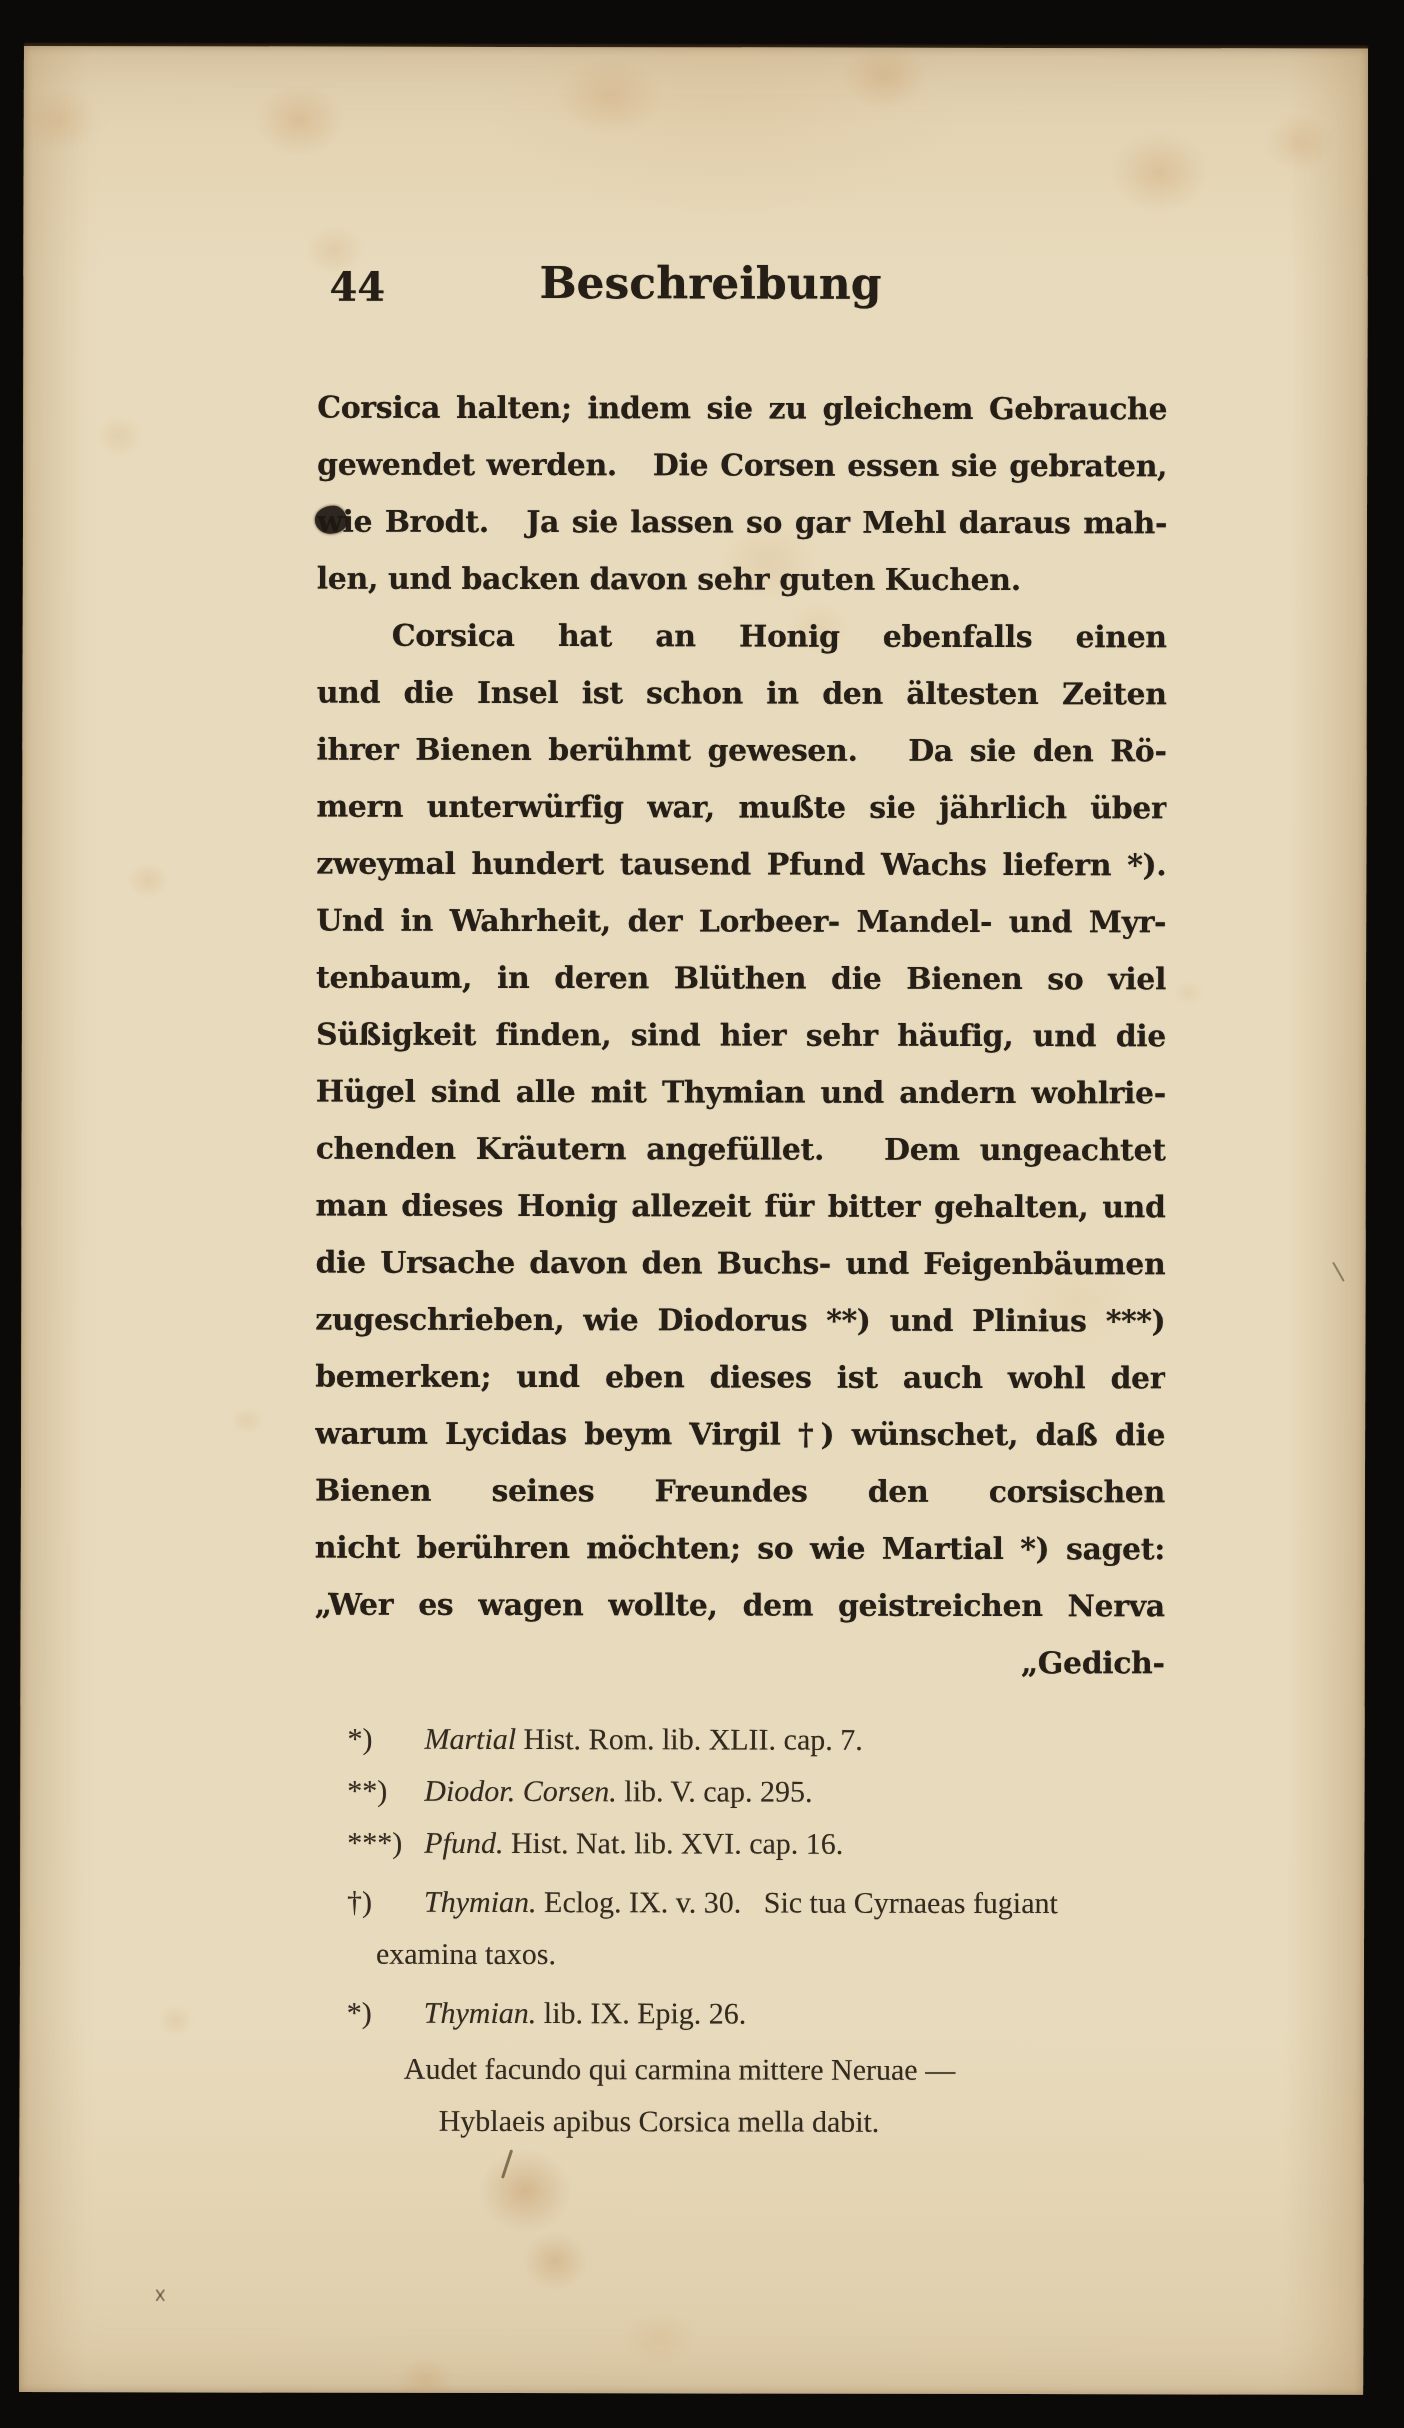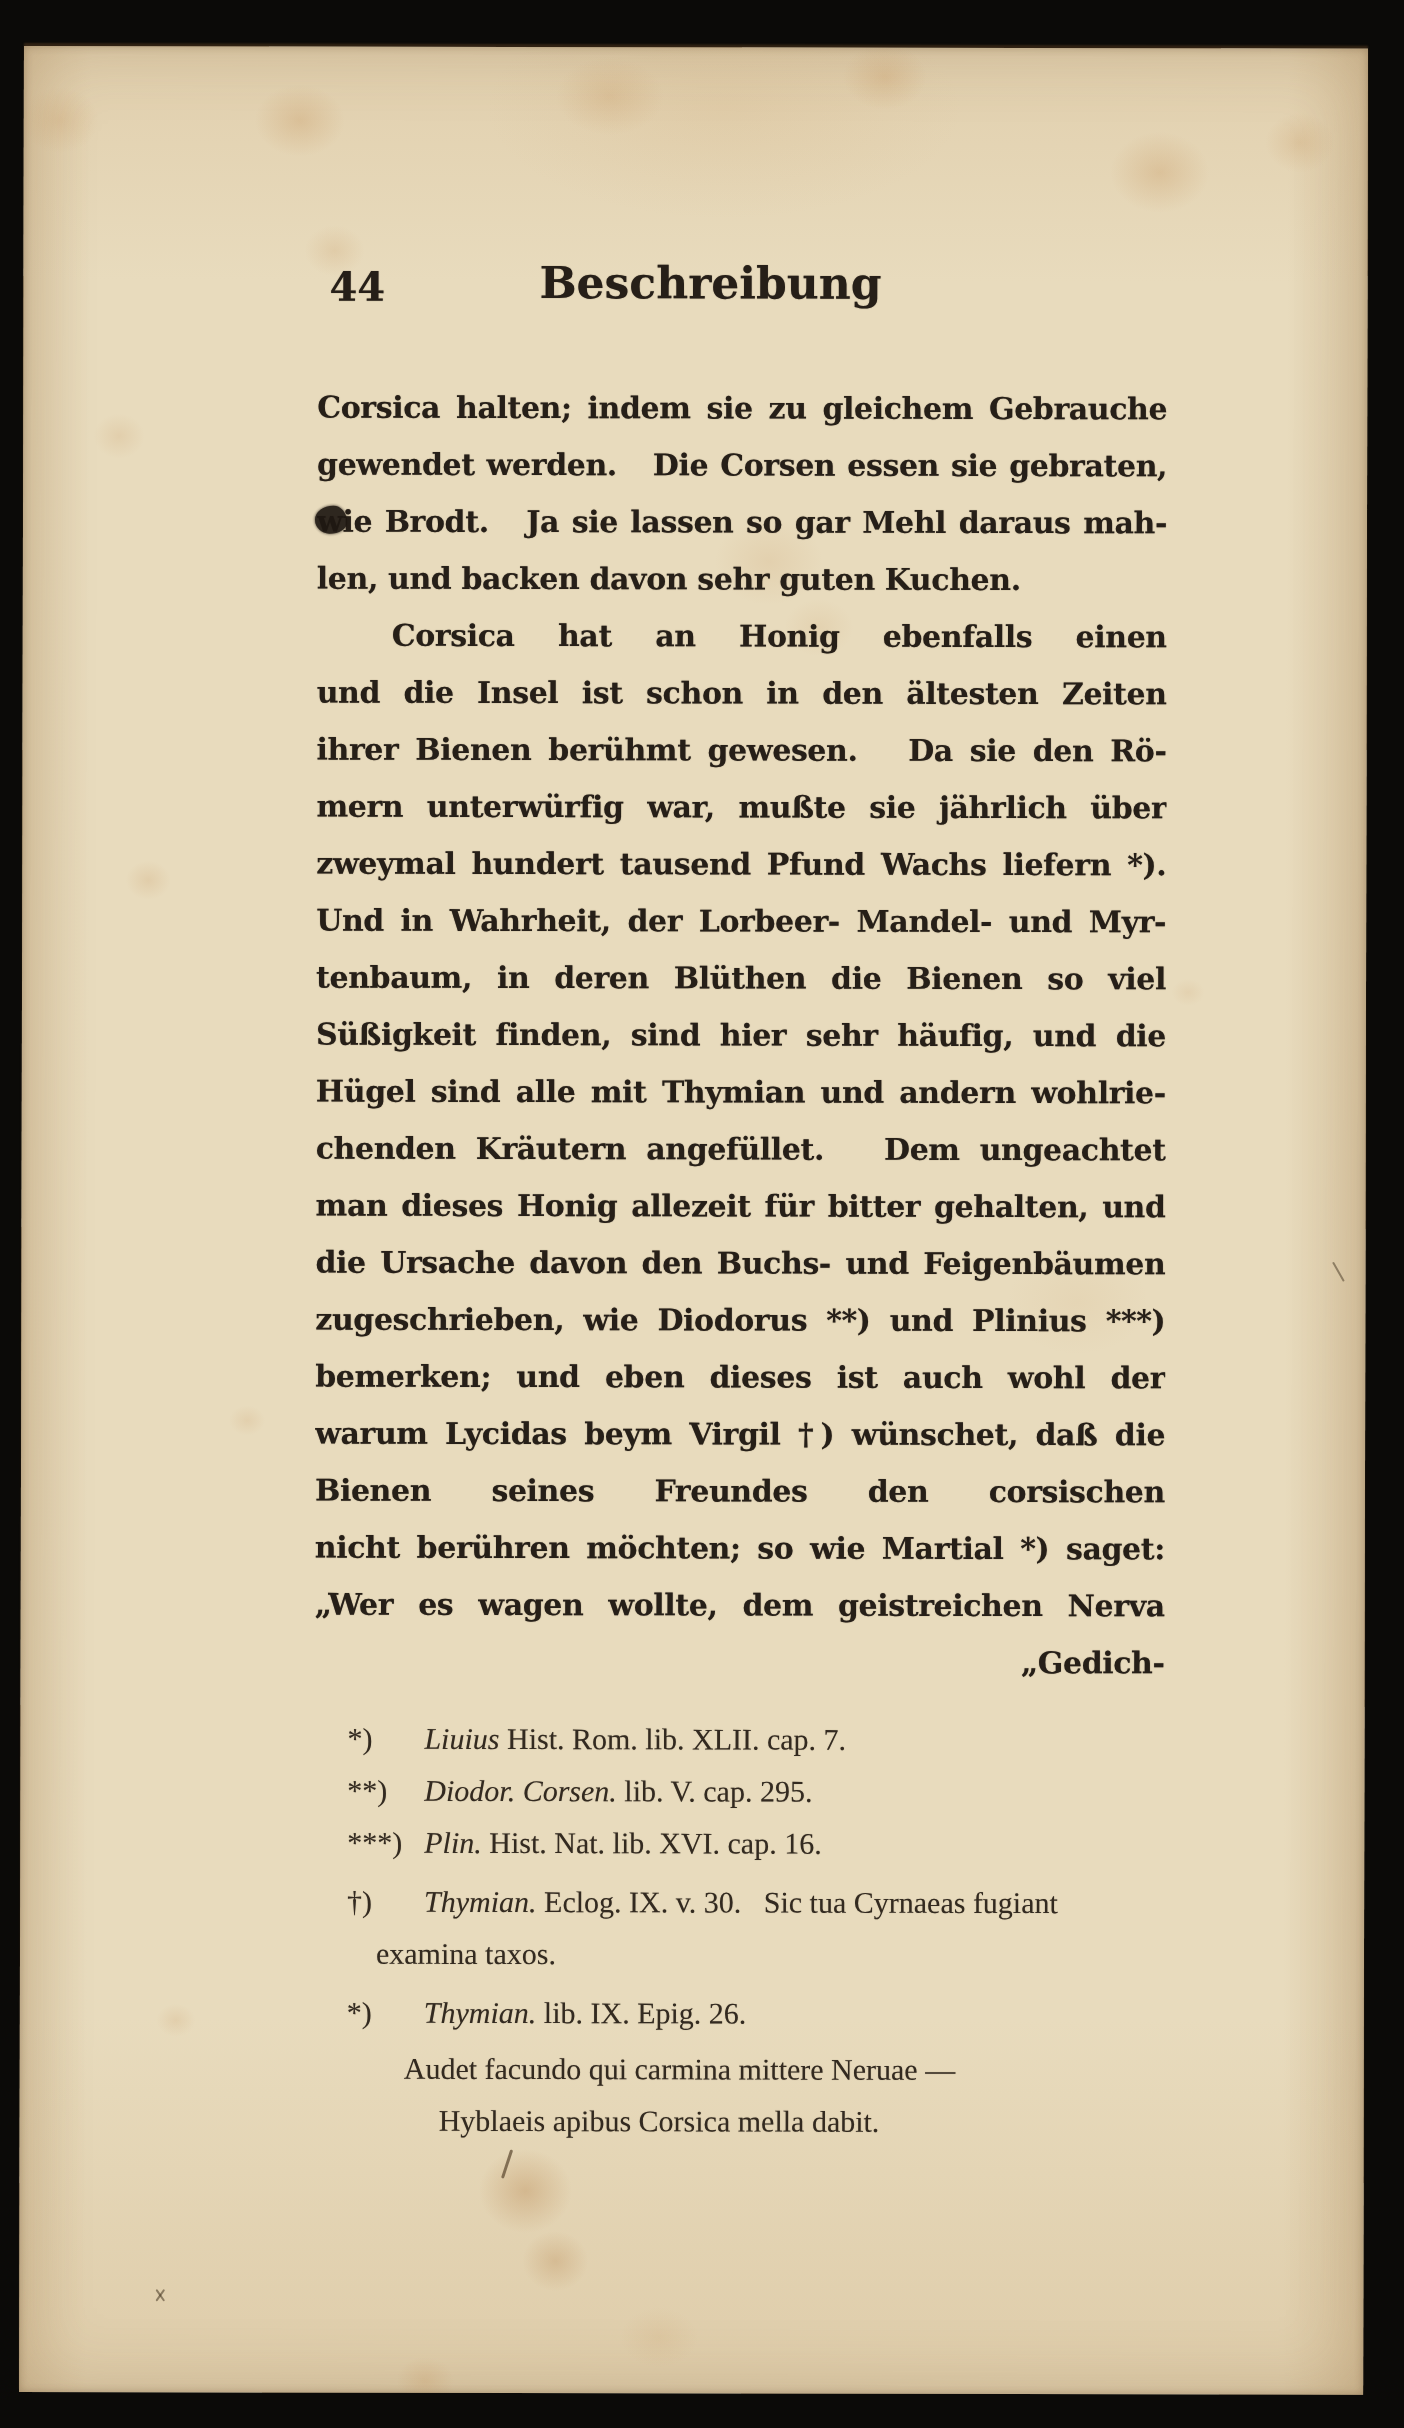--- a/index.html
+++ b/index.html
@@ -119,23 +119,23 @@
         <div class="bline">warum Lycidas beym Virgil †) wünschet, daß die</div>
         <div class="bline">Bienen seines Freundes den corsischen Buchsbaum</div>
         <div class="bline">nicht berühren möchten; so wie Martial *) saget:</div>
         <div class="bline">„Wer es wagen wollte, dem geistreichen Nerva noch</div>
         <div class="bline right">„Gedich-</div>
       </div>
 
     <div id="inkblot"></div>
 
     <div id="footnotes">
-        <div class="fn"><span class="fnm">*)</span><span class="fni">Liuius </span>Hist. Rom. lib. XLII. cap. 7.</div>
+        <div class="fn"><span class="fnm">*)</span><span class="fni">Martial </span>Hist. Rom. lib. XLII. cap. 7.</div>
         <div class="fn"><span class="fnm">**)</span><span class="fni">Diodor. Corsen. </span>lib. V. cap. 295.</div>
-        <div class="fn"><span class="fnm">***)</span><span class="fni">Plin. </span>Hist. Nat. lib. XVI. cap. 16.</div>
+        <div class="fn"><span class="fnm">***)</span><span class="fni">Pfund. </span>Hist. Nat. lib. XVI. cap. 16.</div>
         <div class="fn gap"><span class="fnm">†)</span><span class="fni">Thymian. </span>Eclog. IX. v. 30.&nbsp;&nbsp; Sic tua Cyrnaeas fugiant</div>
         <div class="fn cont">examina taxos.</div>
         <div class="fn gap"><span class="fnm">*)</span><span class="fni">Thymian. </span>lib. IX. Epig. 26.</div>
         <div class="fn v1">Audet facundo qui carmina mittere Neruae —</div>
         <div class="fn v2">Hyblaeis apibus Corsica mella dabit.</div>
       </div>
 
     <div id="mark-slash" class="mark"></div>
     <div id="mark-back" class="mark"></div>
     <div id="mark-x1" class="mark"></div>

